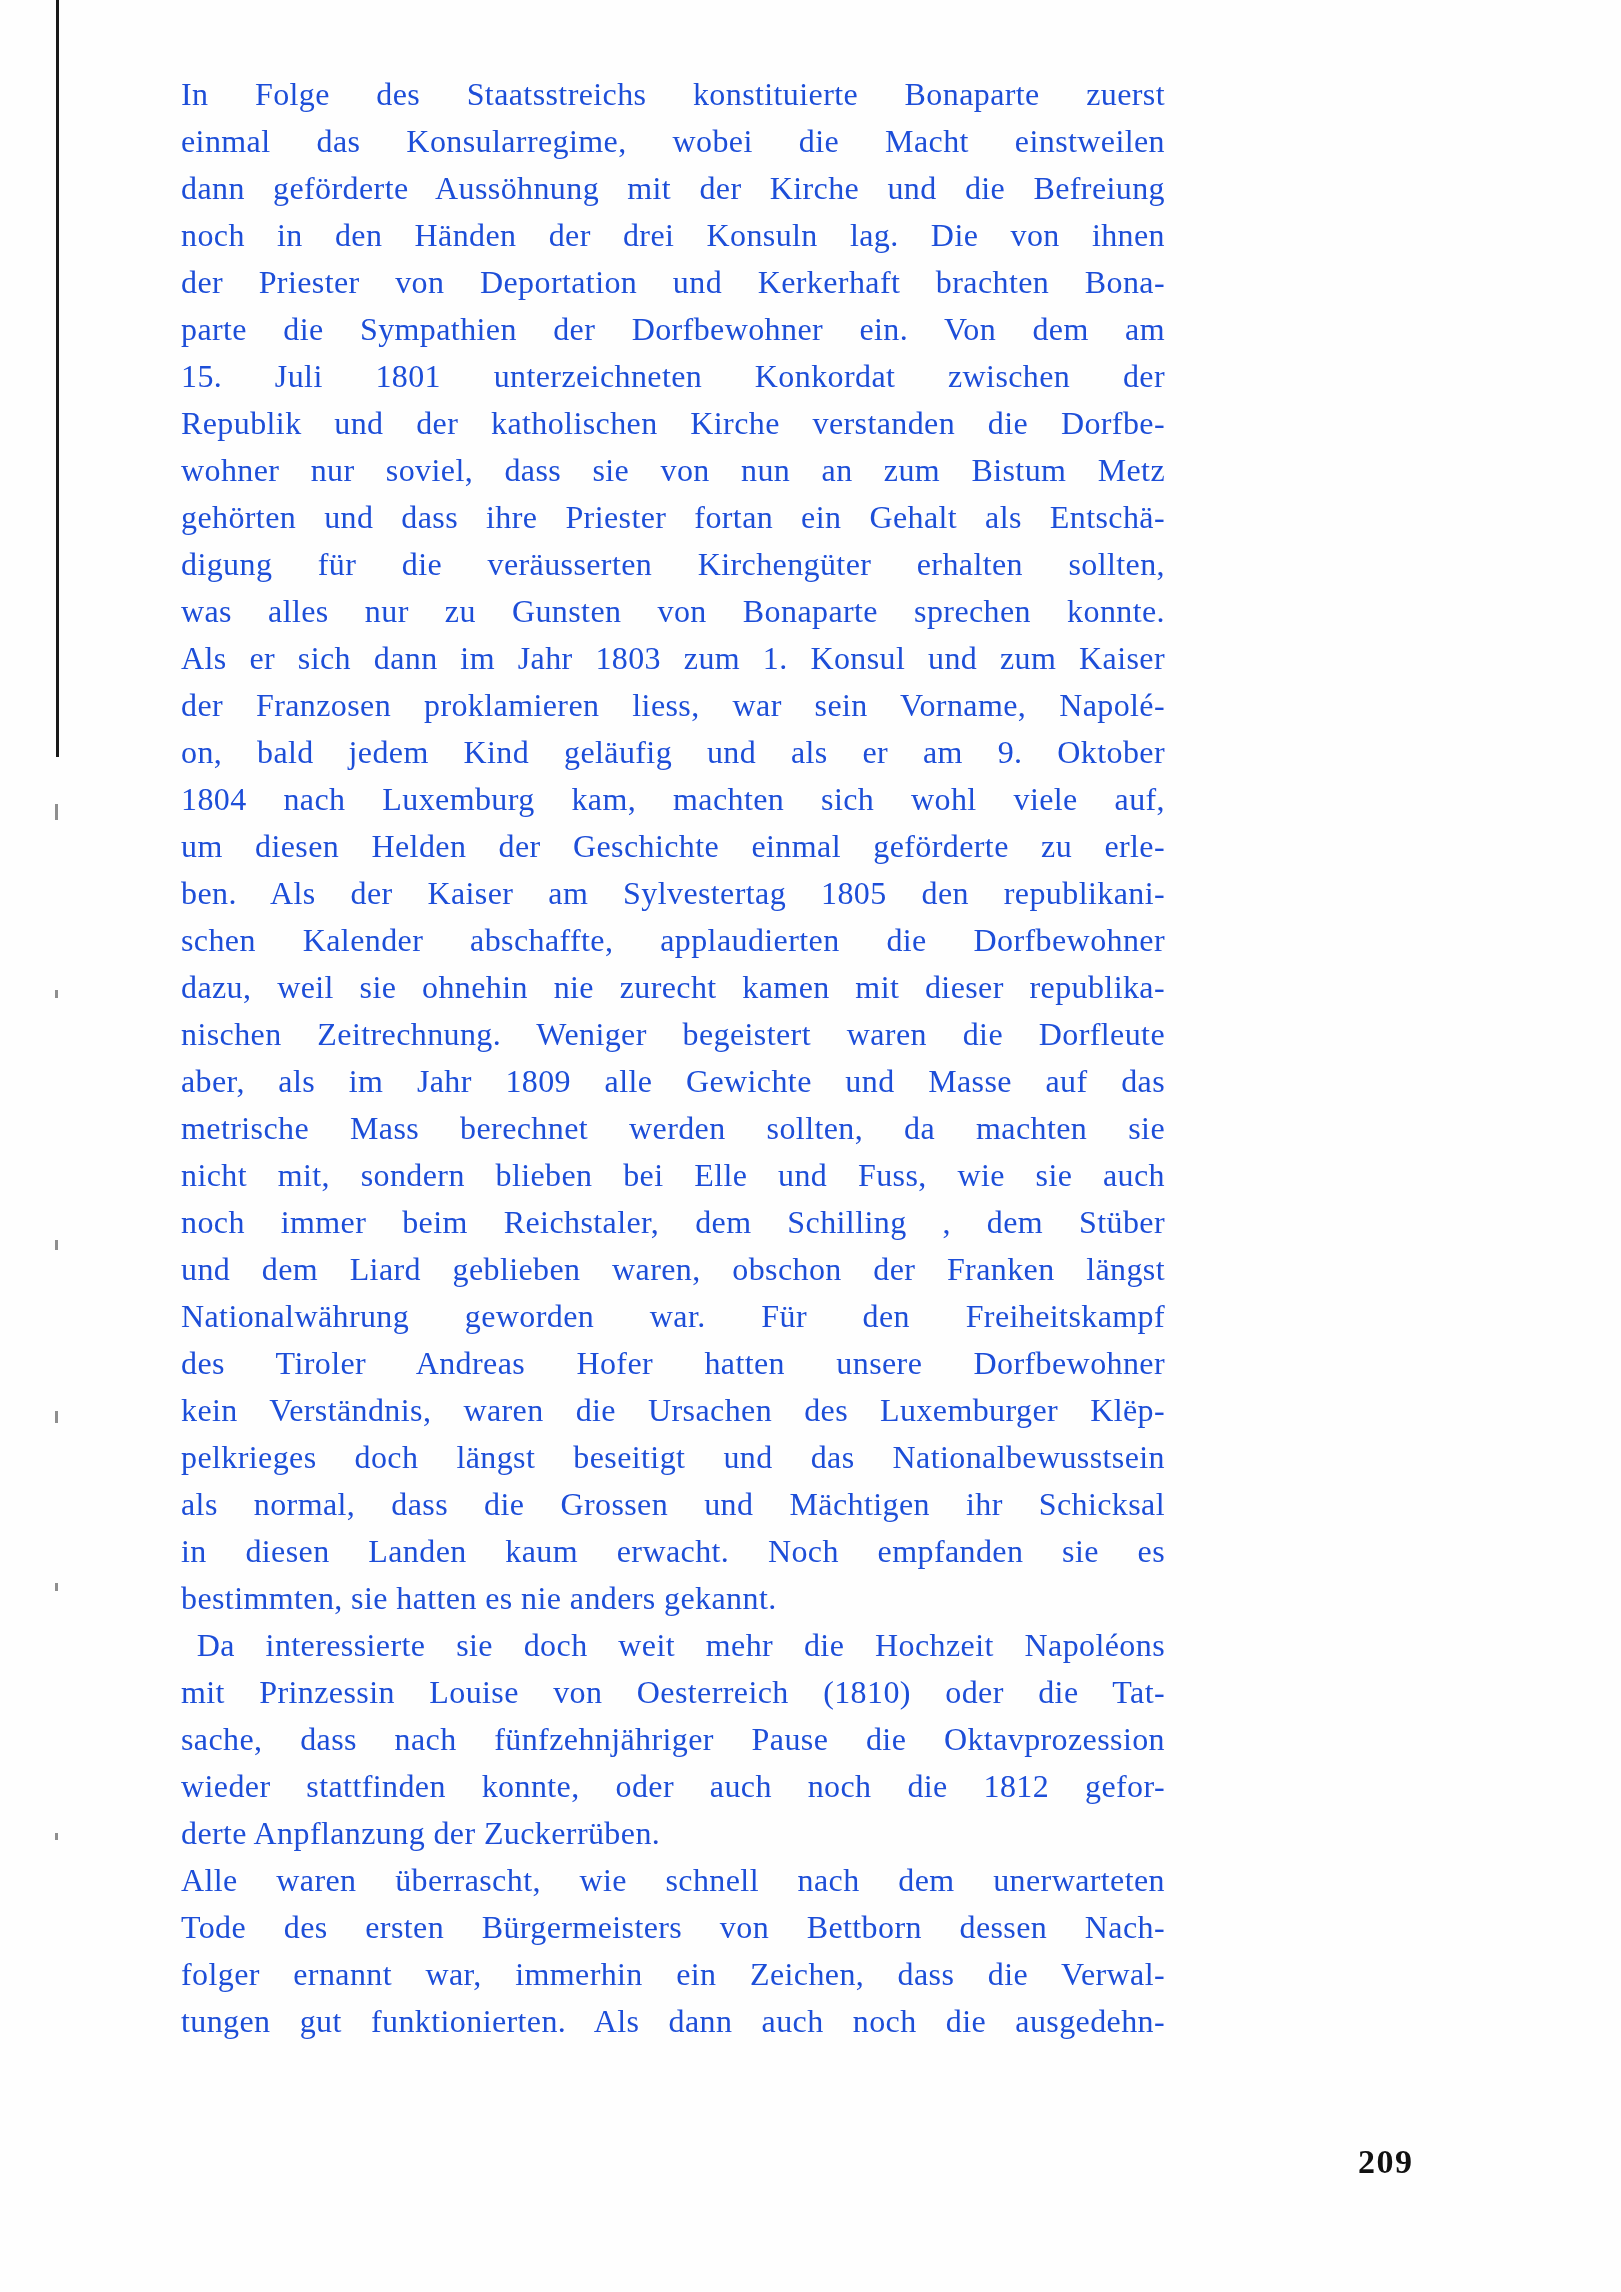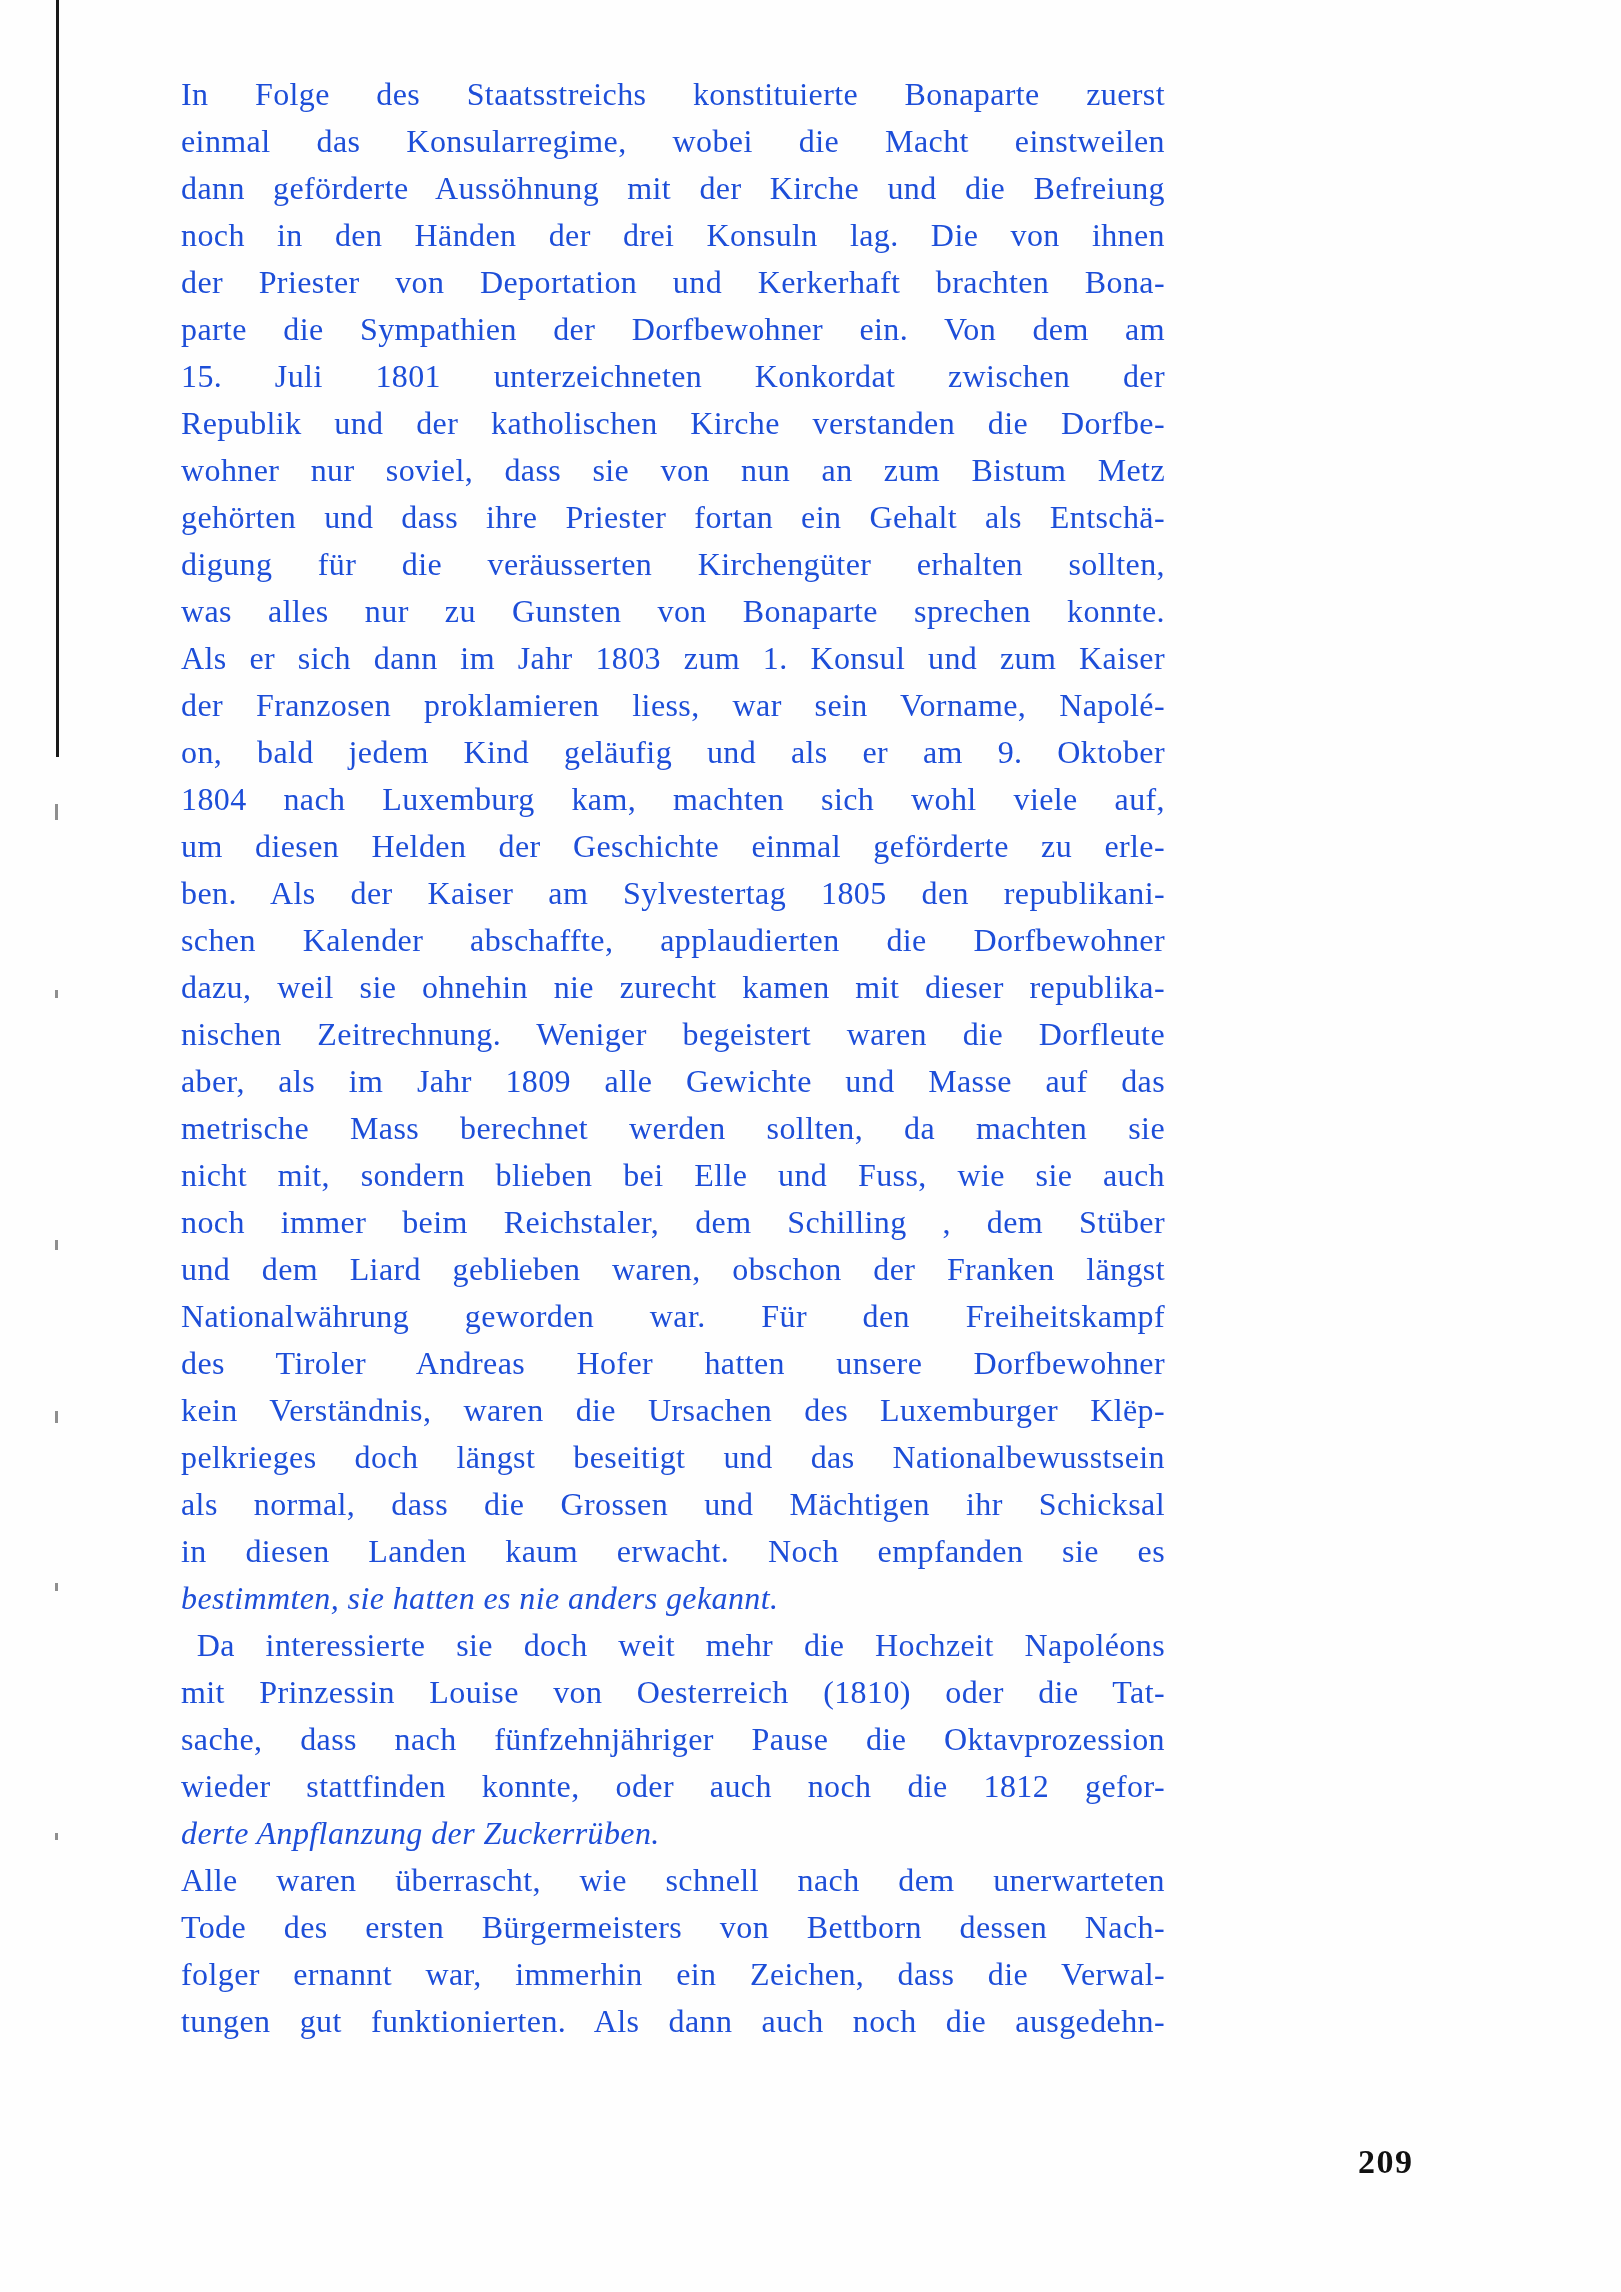--- a/index.html
+++ b/index.html
@@ -33,21 +33,20 @@
   .line {
     height: 47px;
     text-align: justify;
     text-align-last: justify;
     -moz-text-align-last: justify;
     white-space: normal;
   }
   .line.plain {
     text-align: left;
     text-align-last: left;
-    font-style: italic;
     -moz-text-align-last: left;
   }
   .line.indent {
     text-indent: 15.7px;
   }
   .page-number {
     position: absolute;
     left: 1358px;
     top: 2143px;
     font-size: 34px;

